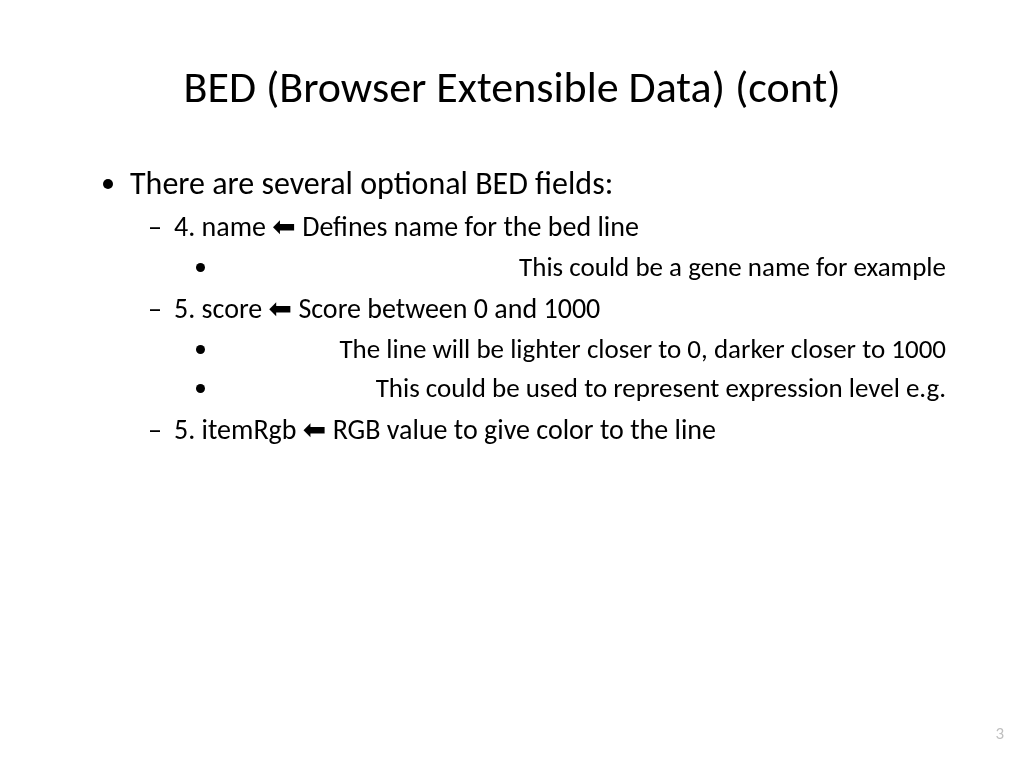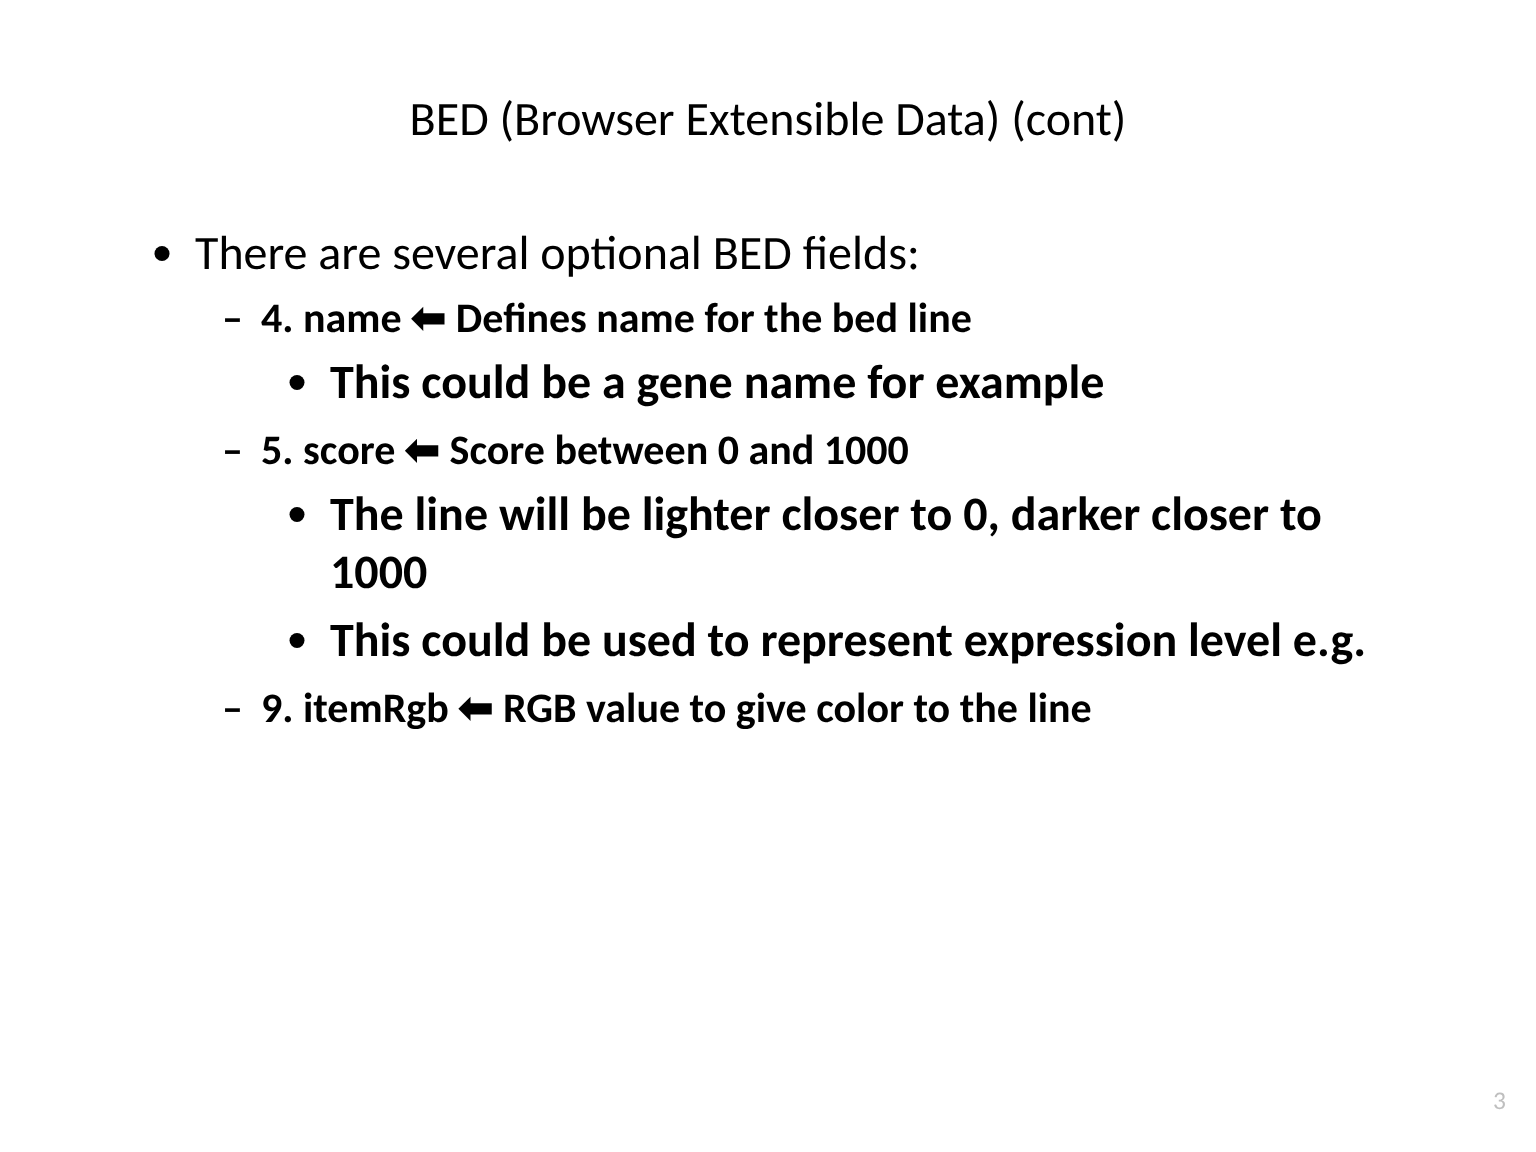--- a/index.html
+++ b/index.html
@@ -13,21 +13,21 @@
     overflow: hidden;
   }
   .slide {
     position: relative;
     width: 1024px;
     height: 768px;
     box-sizing: border-box;
     padding: 40px 60px 40px 60px;
   }
   .title {
-    font-size: 32px;
+    font-size: 44px;
     font-weight: 400;
     text-align: center;
     margin: 20px 0 50px 0;
     letter-spacing: 0px;
   }
   ul.level1 {
     list-style: disc;
     margin: 18px;
     padding-left: 52px;
     font-size: 32px;
@@ -38,33 +38,33 @@
   ul.level2 {
     list-style: none;
     margin: 6px 0 0 0;
     padding-left: 44px;
     font-size: 28px;
   }
   ul.level2 > li {
     position: relative;
     margin-bottom: 8px;
     padding-left: 0;
-    font-weight: bold;
   }
   ul.level2 > li::before {
     content: "–";
     position: absolute;
     left: -26px;
     top: 0;
   }
   ul.level3 {
     list-style: disc;
     margin: 6px 0 4px 0;
     padding-left: 46px;
-    font-size: 32px;
+    font-size: 27px;
+    text-align: right;
   }
   ul.level3 > li {
     margin-bottom: 6px;
   }
   .arrow {
     font-family: Wingdings, "Segoe UI Symbol", Arial, sans-serif;
   }
   .page-number {
     position: absolute;
     right: 20px;
@@ -100,21 +100,21 @@
           <ul class="level3">
             <li>The line will be lighter closer to 0, darker closer to 1000</li>
             <li>This could be used to represent expression level e.g.</li>
           </ul>
         </li>
 
 
 
 
         <li>
-          <span>9. itemRgb</span>
+          <span>5. itemRgb</span>
           <span class="arrow">⬅</span><span> RGB value to give color to the line</span>
         </li>
 
       </ul>
     </li>
   </ul>
 
   <div class="page-number">3</div>
 </div>
 

